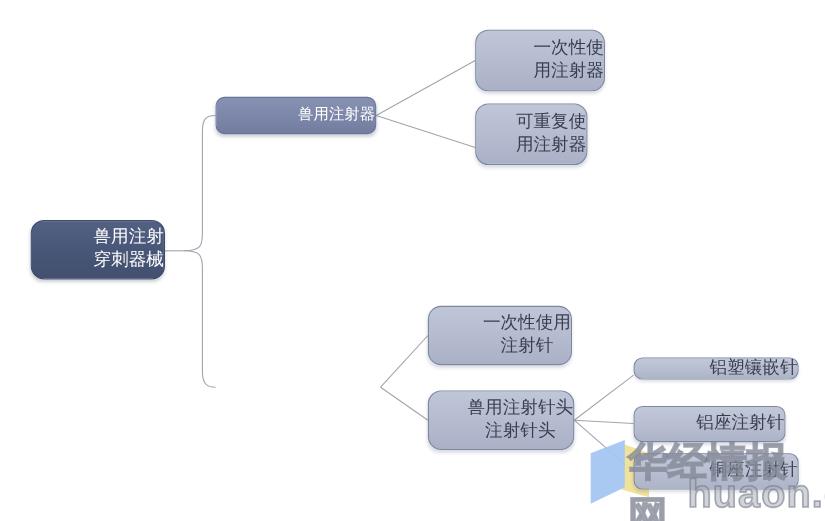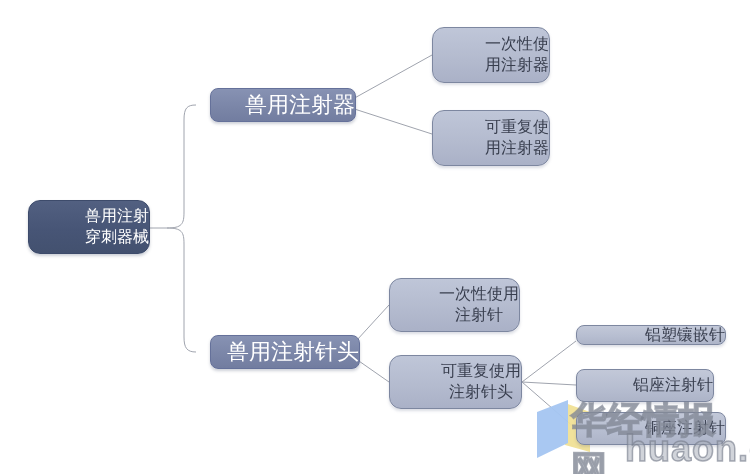--- a/index.html
+++ b/index.html
@@ -39,23 +39,22 @@
     border-radius: 12px;
     color: #ffffff;
     font-size: 16px;
     box-shadow: 0 2px 3px rgba(60,70,100,0.25);
   }
   .lv-2 {
     background: linear-gradient(180deg, #8792b3 0%, #7b86a8 55%, #727da0 100%);
     border: 1px solid #65719a;
     border-radius: 8px;
     color: #ffffff;
-    font-size: 22px;
+    font-size: 14px;
     box-shadow: 0 2px 3px rgba(60,70,100,0.25);
-    margin-left: 14px;
   }
   .lv-3 {
     background: linear-gradient(180deg, #bfc6d8 0%, #b3bace 60%, #aab1c7 100%);
     border: 1.5px solid #7d87a0;
     border-radius: 12px;
     color: #383e4e;
     font-size: 16px;
     box-shadow: 0 2px 3px rgba(90,100,130,0.22);
   }
   .lv-4 {
@@ -124,36 +123,33 @@
 
   <div class="node lv-2" style="left:196px; top:88px; width:146px; height:34px;">
     <span class="node-label">兽用注射器</span>
   </div>
 
   <div class="node lv-3" style="left:432px; top:27px; width:118px; height:56px;">
     <span class="node-label">一次性使
 用注射器</span>
   </div>
 
-  <div class="node lv-3" style="left:432px; top:110px; width:118px; height:56px;">
+  <div class="node lv-3" style="left:432px; top:94px; width:102px; height:56px;">
     <span class="node-label">可重复使
 用注射器</span>
   </div>
 
-  <div class="node lv-2" style="left:196px; top:335px; width:150px; height:34px;">
-    <span class="node-label">兽用注射针头</span>
-  </div>
 
   <div class="node lv-3" style="left:389px; top:278px; width:131px; height:54px;">
     <span class="node-label">一次性使用
 注射针</span>
   </div>
 
   <div class="node lv-3" style="left:389px; top:355px; width:133px; height:54px;">
-    <span class="node-label">可重复使用
+    <span class="node-label">兽用注射针头
 注射针头</span>
   </div>
 
   <div class="node lv-4" style="left:576px; top:325px; width:150px; height:20px;">
     <span class="node-label">铝塑镶嵌针</span>
   </div>
 
   <div class="node lv-4" style="left:576px; top:369px; width:138px; height:33px;">
     <span class="node-label">铝座注射针</span>
   </div>

